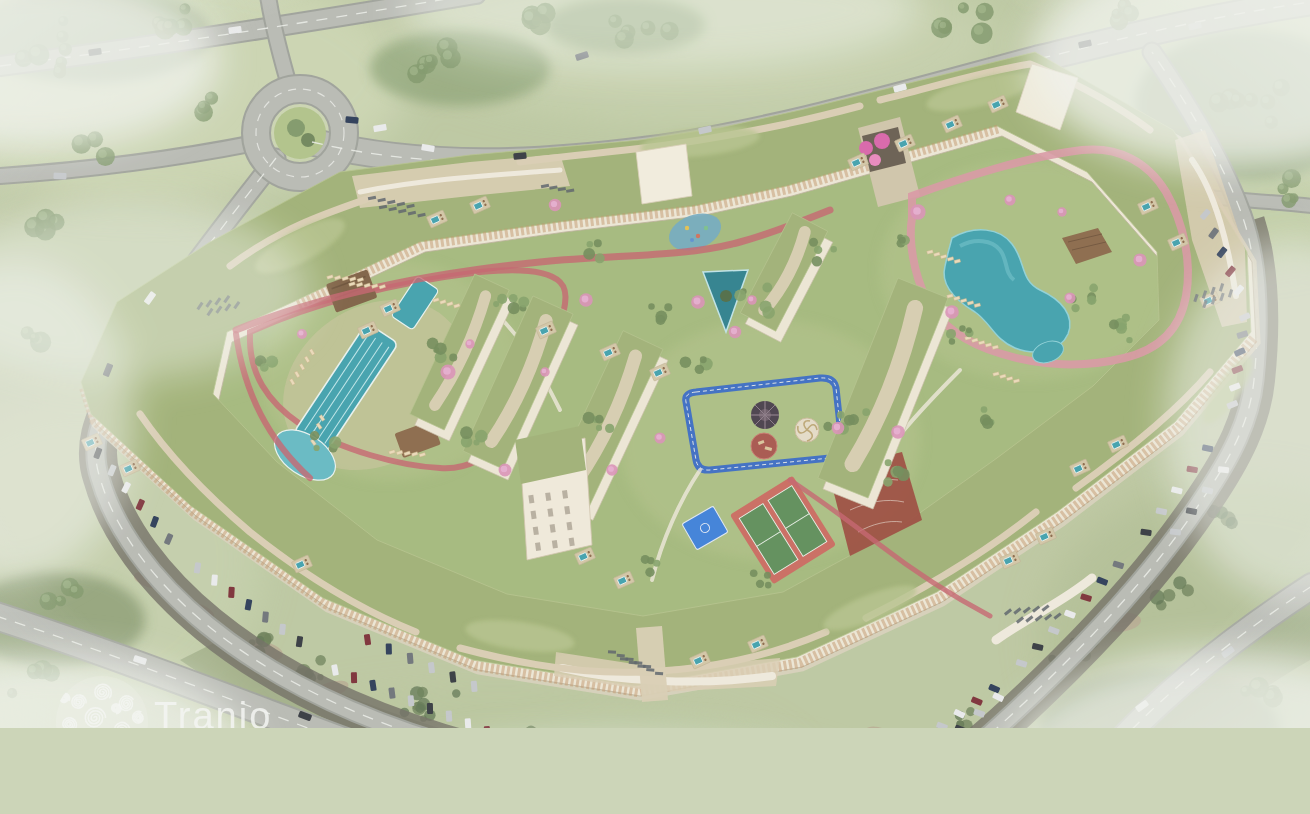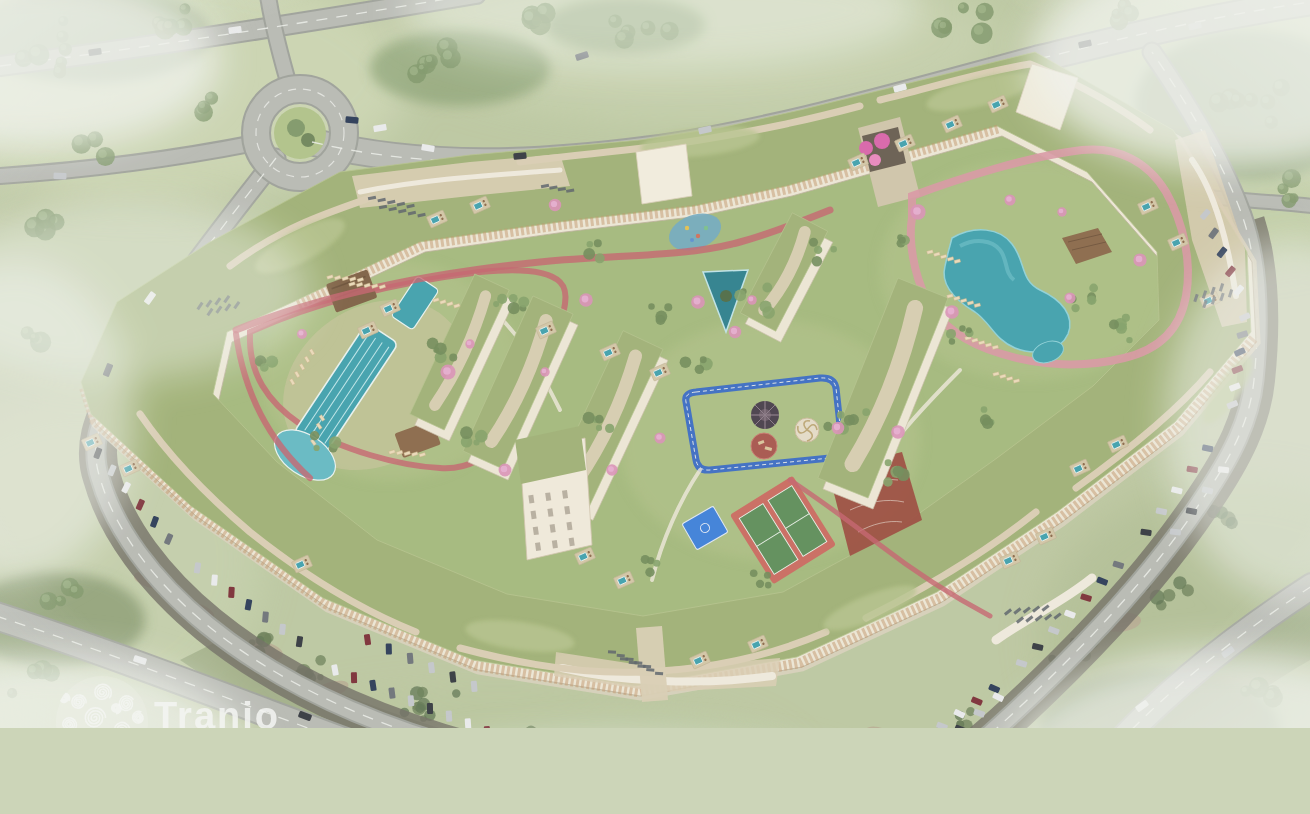--- a/index.html
+++ b/index.html
@@ -1,16 +1,16 @@
 <!DOCTYPE html>
 <html style="--field_base: #bcc7a0; --field_light: #d3dcbc; --tree_green: #7f9768; --tree_dark: #5e7450; --scrub_green: #6a7d55; --rock_tan: #b5a88e; --road_fill: #b7b9b2; --road_casing: #9da098; --road_line: #eceee9; --parking_strip: #6f6b62; --sidewalk: #d8d0ba; --building_cream: #ece6d4; --building_tan: #d9cdb2; --balcony_tan: #bf9468; --roof_green: #9fb074; --roof_green_light: #b5c38c; --lawn: #a3b87b; --lawn_light: #b0c287; --deck_tan: #d2c5a4; --cabana_brown: #7d5f42; --wood_deck: #8a6848; --pool_teal: #3fa0ac; --pool_deep: #2c7f8c; --pool_light: #63b8c2; --track_pink: #d896a2; --track_red: #c4606b; --loop_blue: #2f63c9; --court_blue: #3c7fd8; --court_green: #5d8d58; --court_red: #c96a5e; --playground_red: #a6544b; --fitness_red: #9b4a3c; --mandala_dark: #473d49; --pinwheel_cream: #e4dbc6; --flower_pink: #d98fb5; --flower_magenta: #d863a8; --car_white: #e9eaeb; --car_black: #34383e; --car_silver: #c3c6c9; --car_red: #7b2d35; --car_navy: #2a3a55; --car_gray: #6d7278; --bench_gray: #596067; --watermark_white: #f4f5f2;"><head>
 <meta charset="utf-8">
 <style>
   html,body{margin:0;padding:0;background:#ccd5b8;}
-  .stage{position:relative;width:1310px;height:728px;overflow:hidden;font-family:"Liberation Sans",sans-serif;font-weight:bold;}
+  .stage{position:relative;width:1310px;height:728px;overflow:hidden;font-family:"Liberation Sans",sans-serif;}
   svg{display:block;}
   .field{fill:var(--field_base);}
   .roadc{stroke:var(--road_casing);fill:none;stroke-linecap:round;}
   .road{stroke:var(--road_fill);fill:none;stroke-linecap:round;}
   .dash{stroke:var(--road_line);fill:none;stroke-width:1.3;stroke-dasharray:11 9;opacity:.85;}
   .strip{stroke:var(--parking_strip);fill:none;opacity:.8;}
   .sidewalk{stroke:var(--sidewalk);fill:none;opacity:.9;}
   .facade{fill:var(--building_cream);stroke:#b9ad95;stroke-width:.8;}
   .roof{fill:var(--roof_green);stroke:var(--roof_green_light);stroke-width:.8;}
   .lawn{fill:var(--lawn);}

